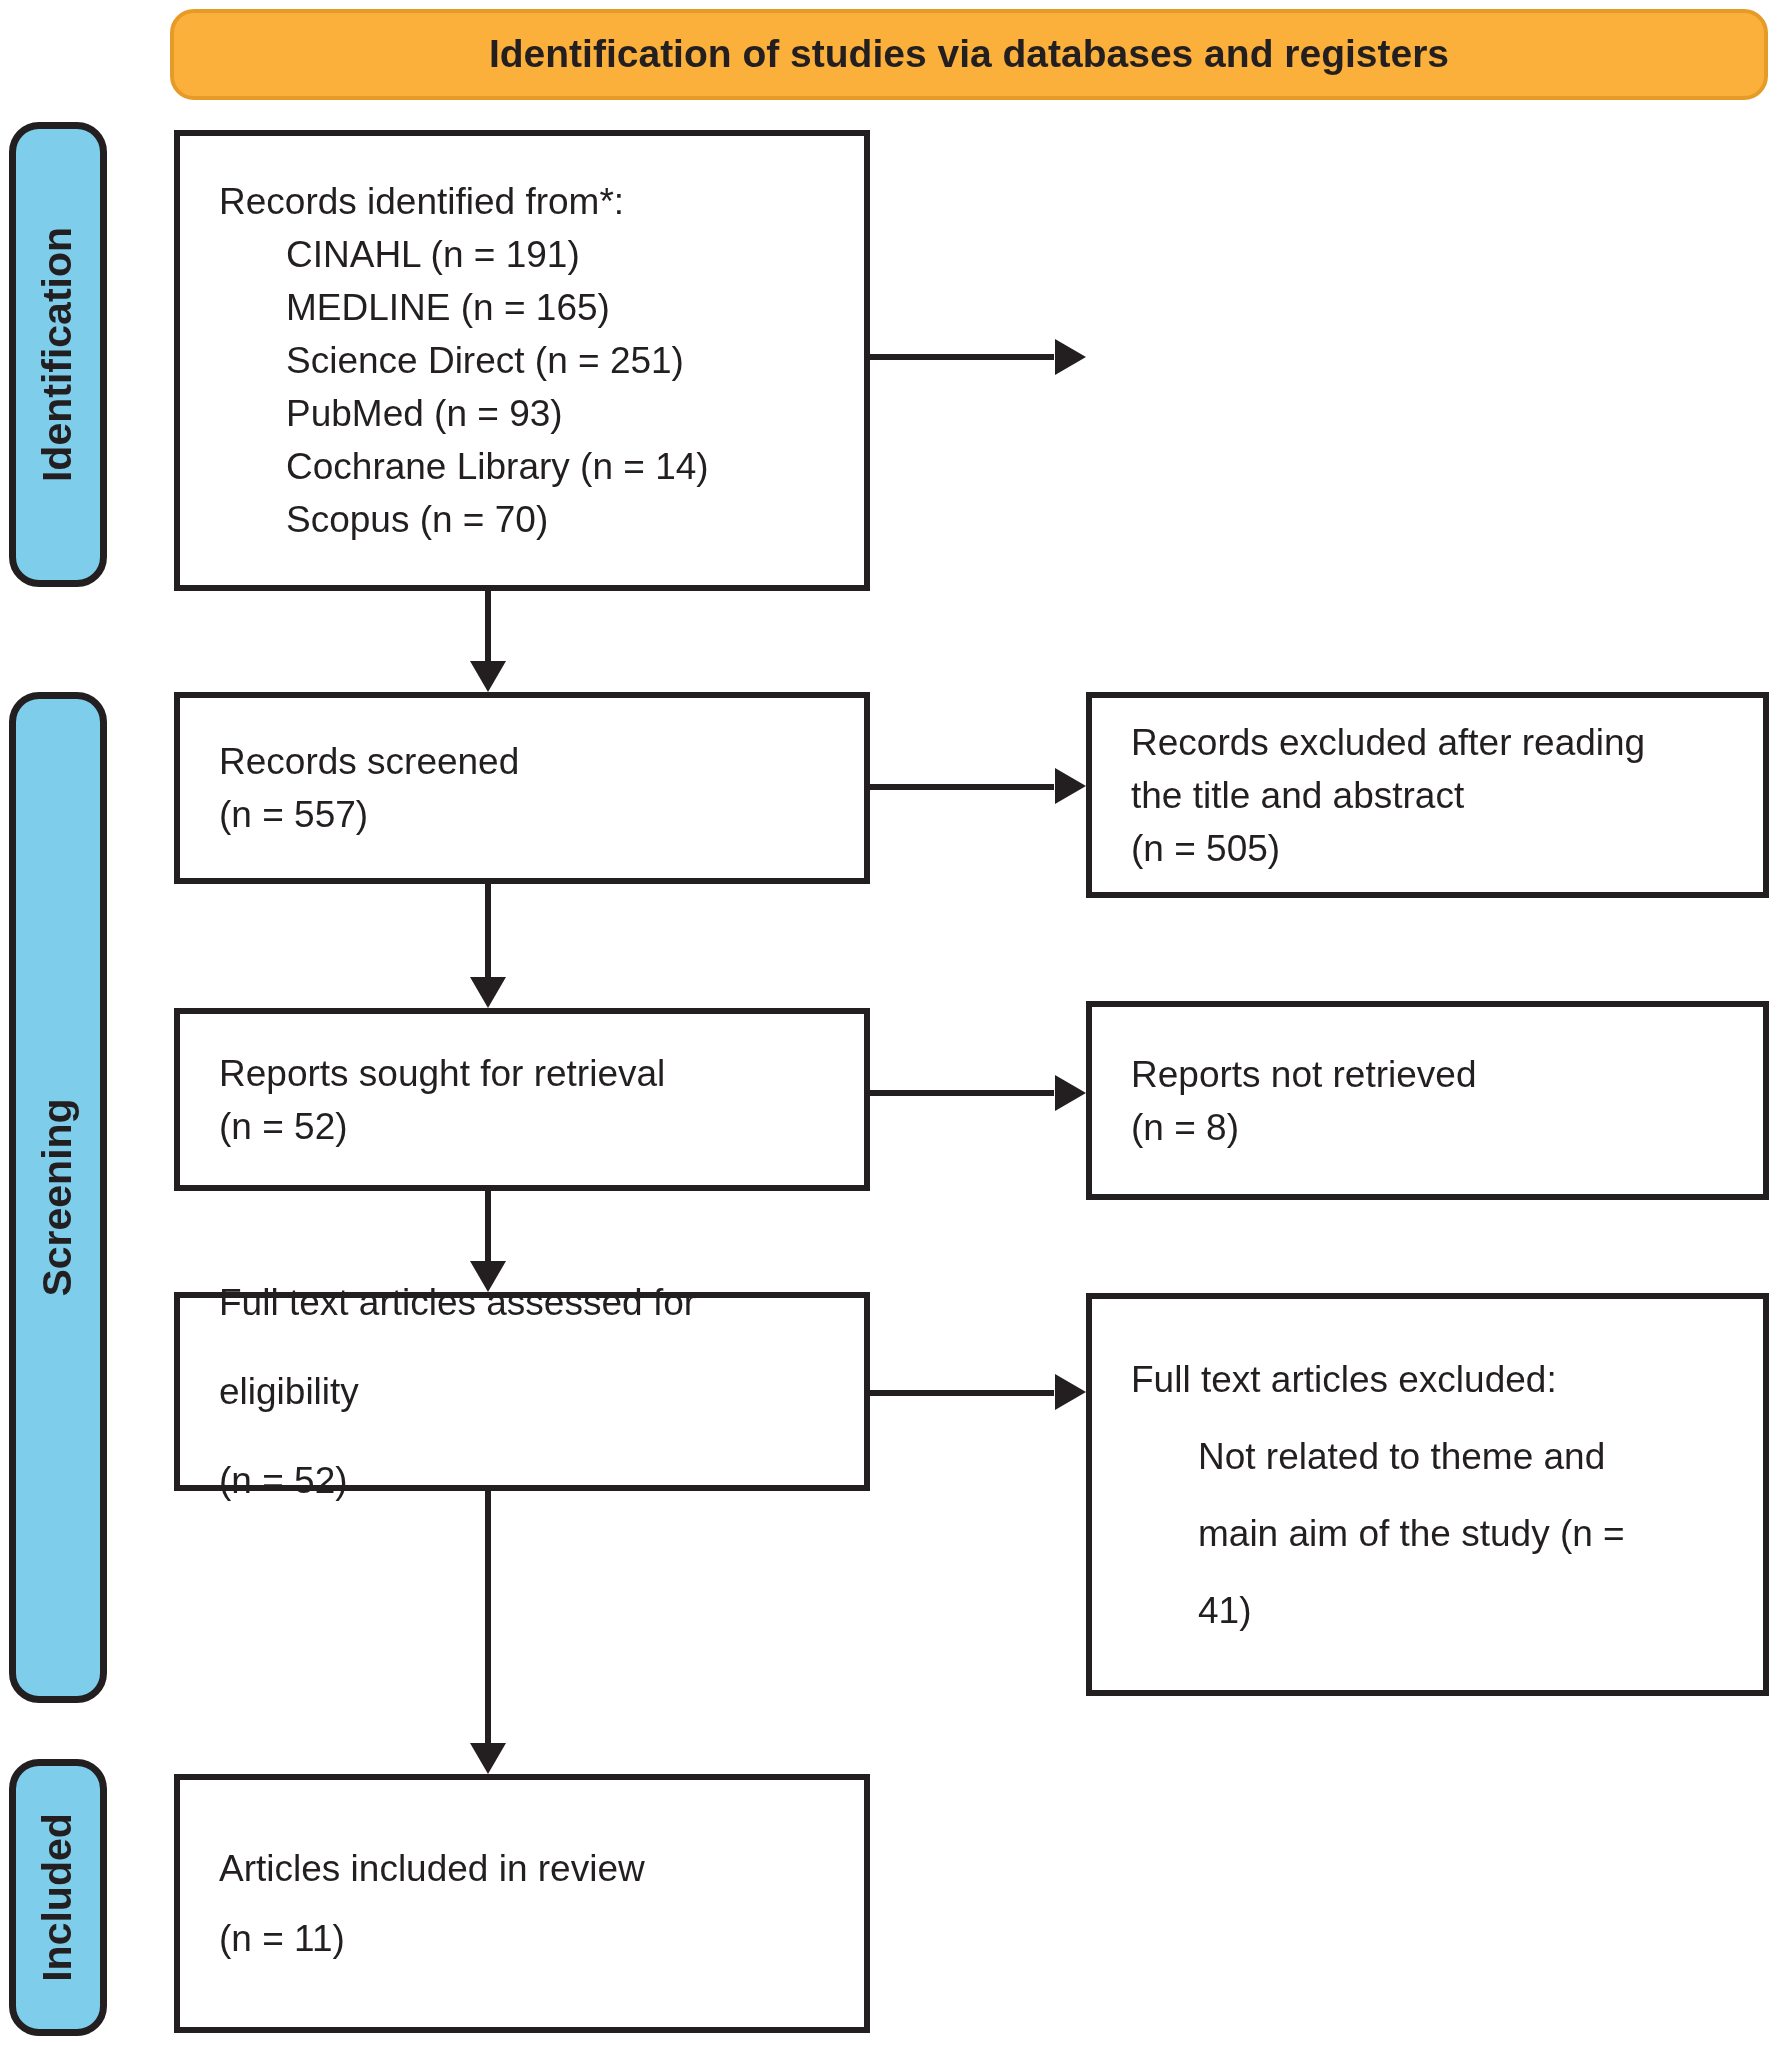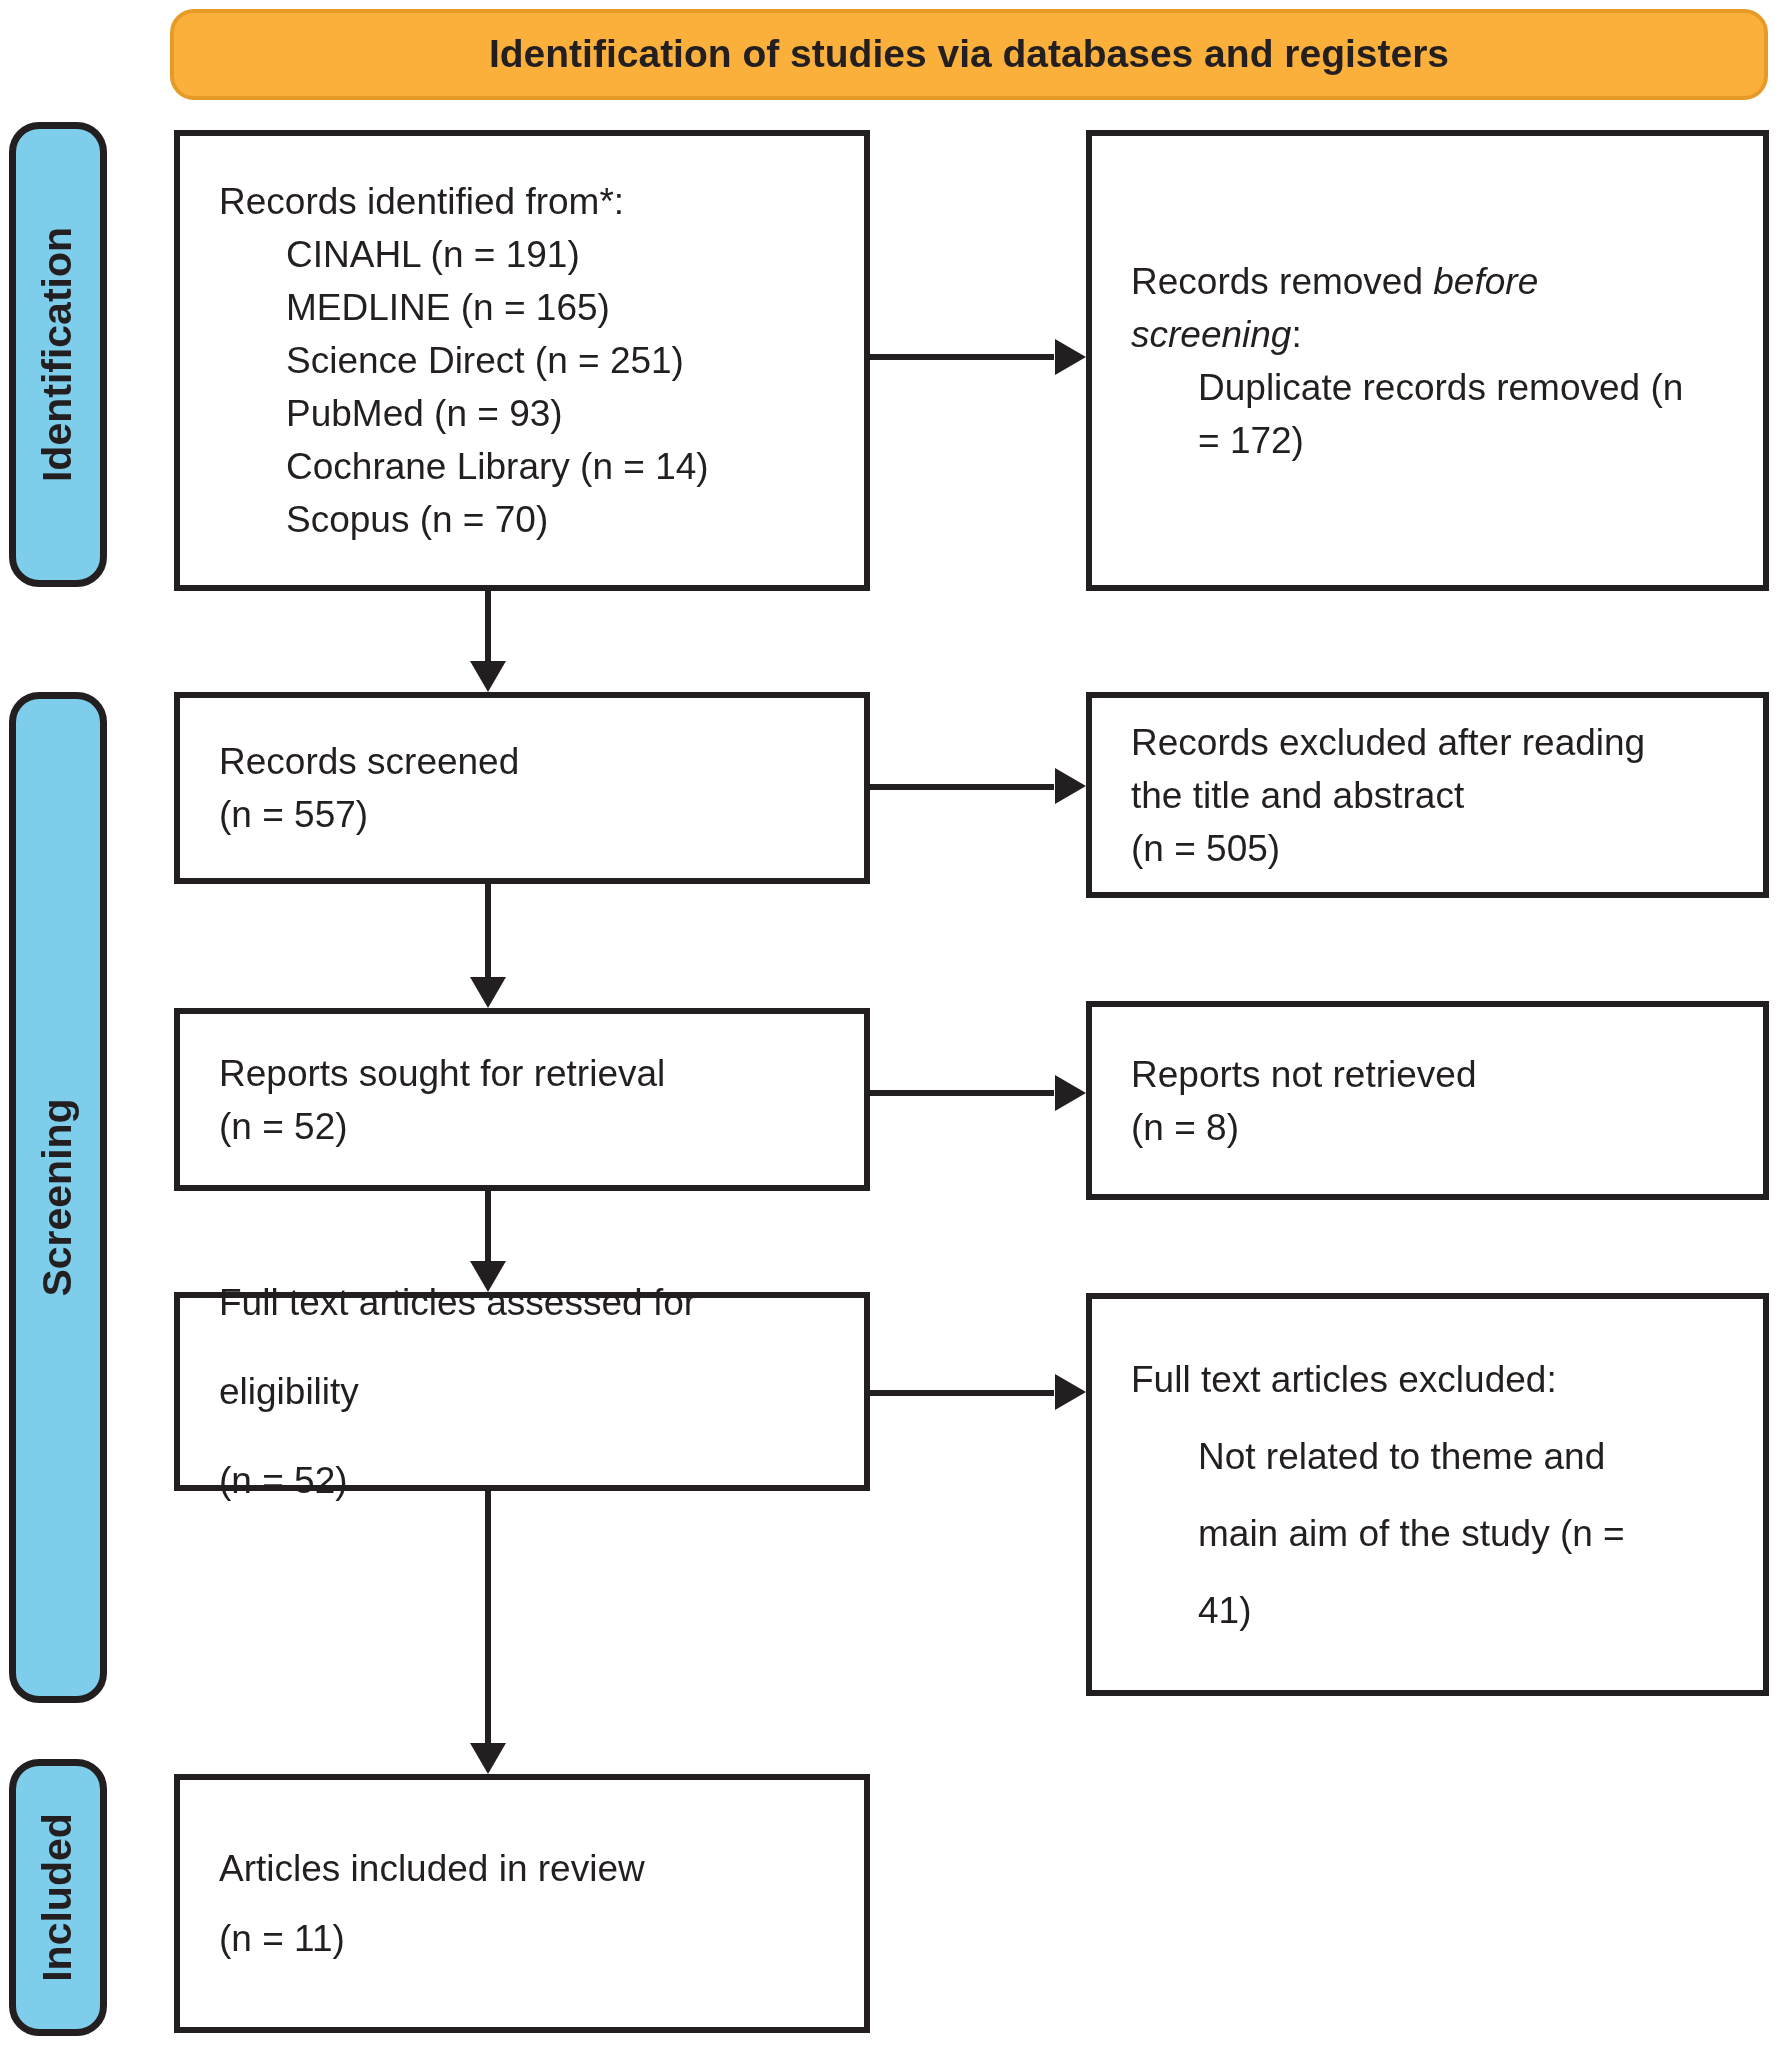--- a/index.html
+++ b/index.html
@@ -69,26 +69,20 @@
   <div class="box" style="left:174px;top:130px;width:696px;height:461px;">
     <div class="line">Records identified from*:</div>
     <div class="indent">CINAHL (n = 191)</div>
     <div class="indent">MEDLINE (n = 165)</div>
     <div class="indent">Science Direct (n = 251)</div>
     <div class="indent">PubMed (n = 93)</div>
     <div class="indent">Cochrane Library (n = 14)</div>
     <div class="indent">Scopus (n = 70)</div>
   </div>
 
-  <div class="box" style="left:1086px;top:130px;width:683px;height:461px;">
-    <div class="line"><span>Records removed </span><span class="it">before</span></div>
-    <div class="line"><span class="it">screening</span><span>:</span></div>
-    <div class="indent">Duplicate records removed (n</div>
-    <div class="indent">= 172)</div>
-  </div>
 
   <div class="box" style="left:174px;top:692px;width:696px;height:192px;">
     <div class="line">Records screened</div>
     <div class="line">(n = 557)</div>
   </div>
 
   <div class="box" style="left:1086px;top:692px;width:683px;height:206px;">
     <div class="line">Records excluded after reading</div>
     <div class="line">the title and abstract</div>
     <div class="line">(n = 505)</div>

